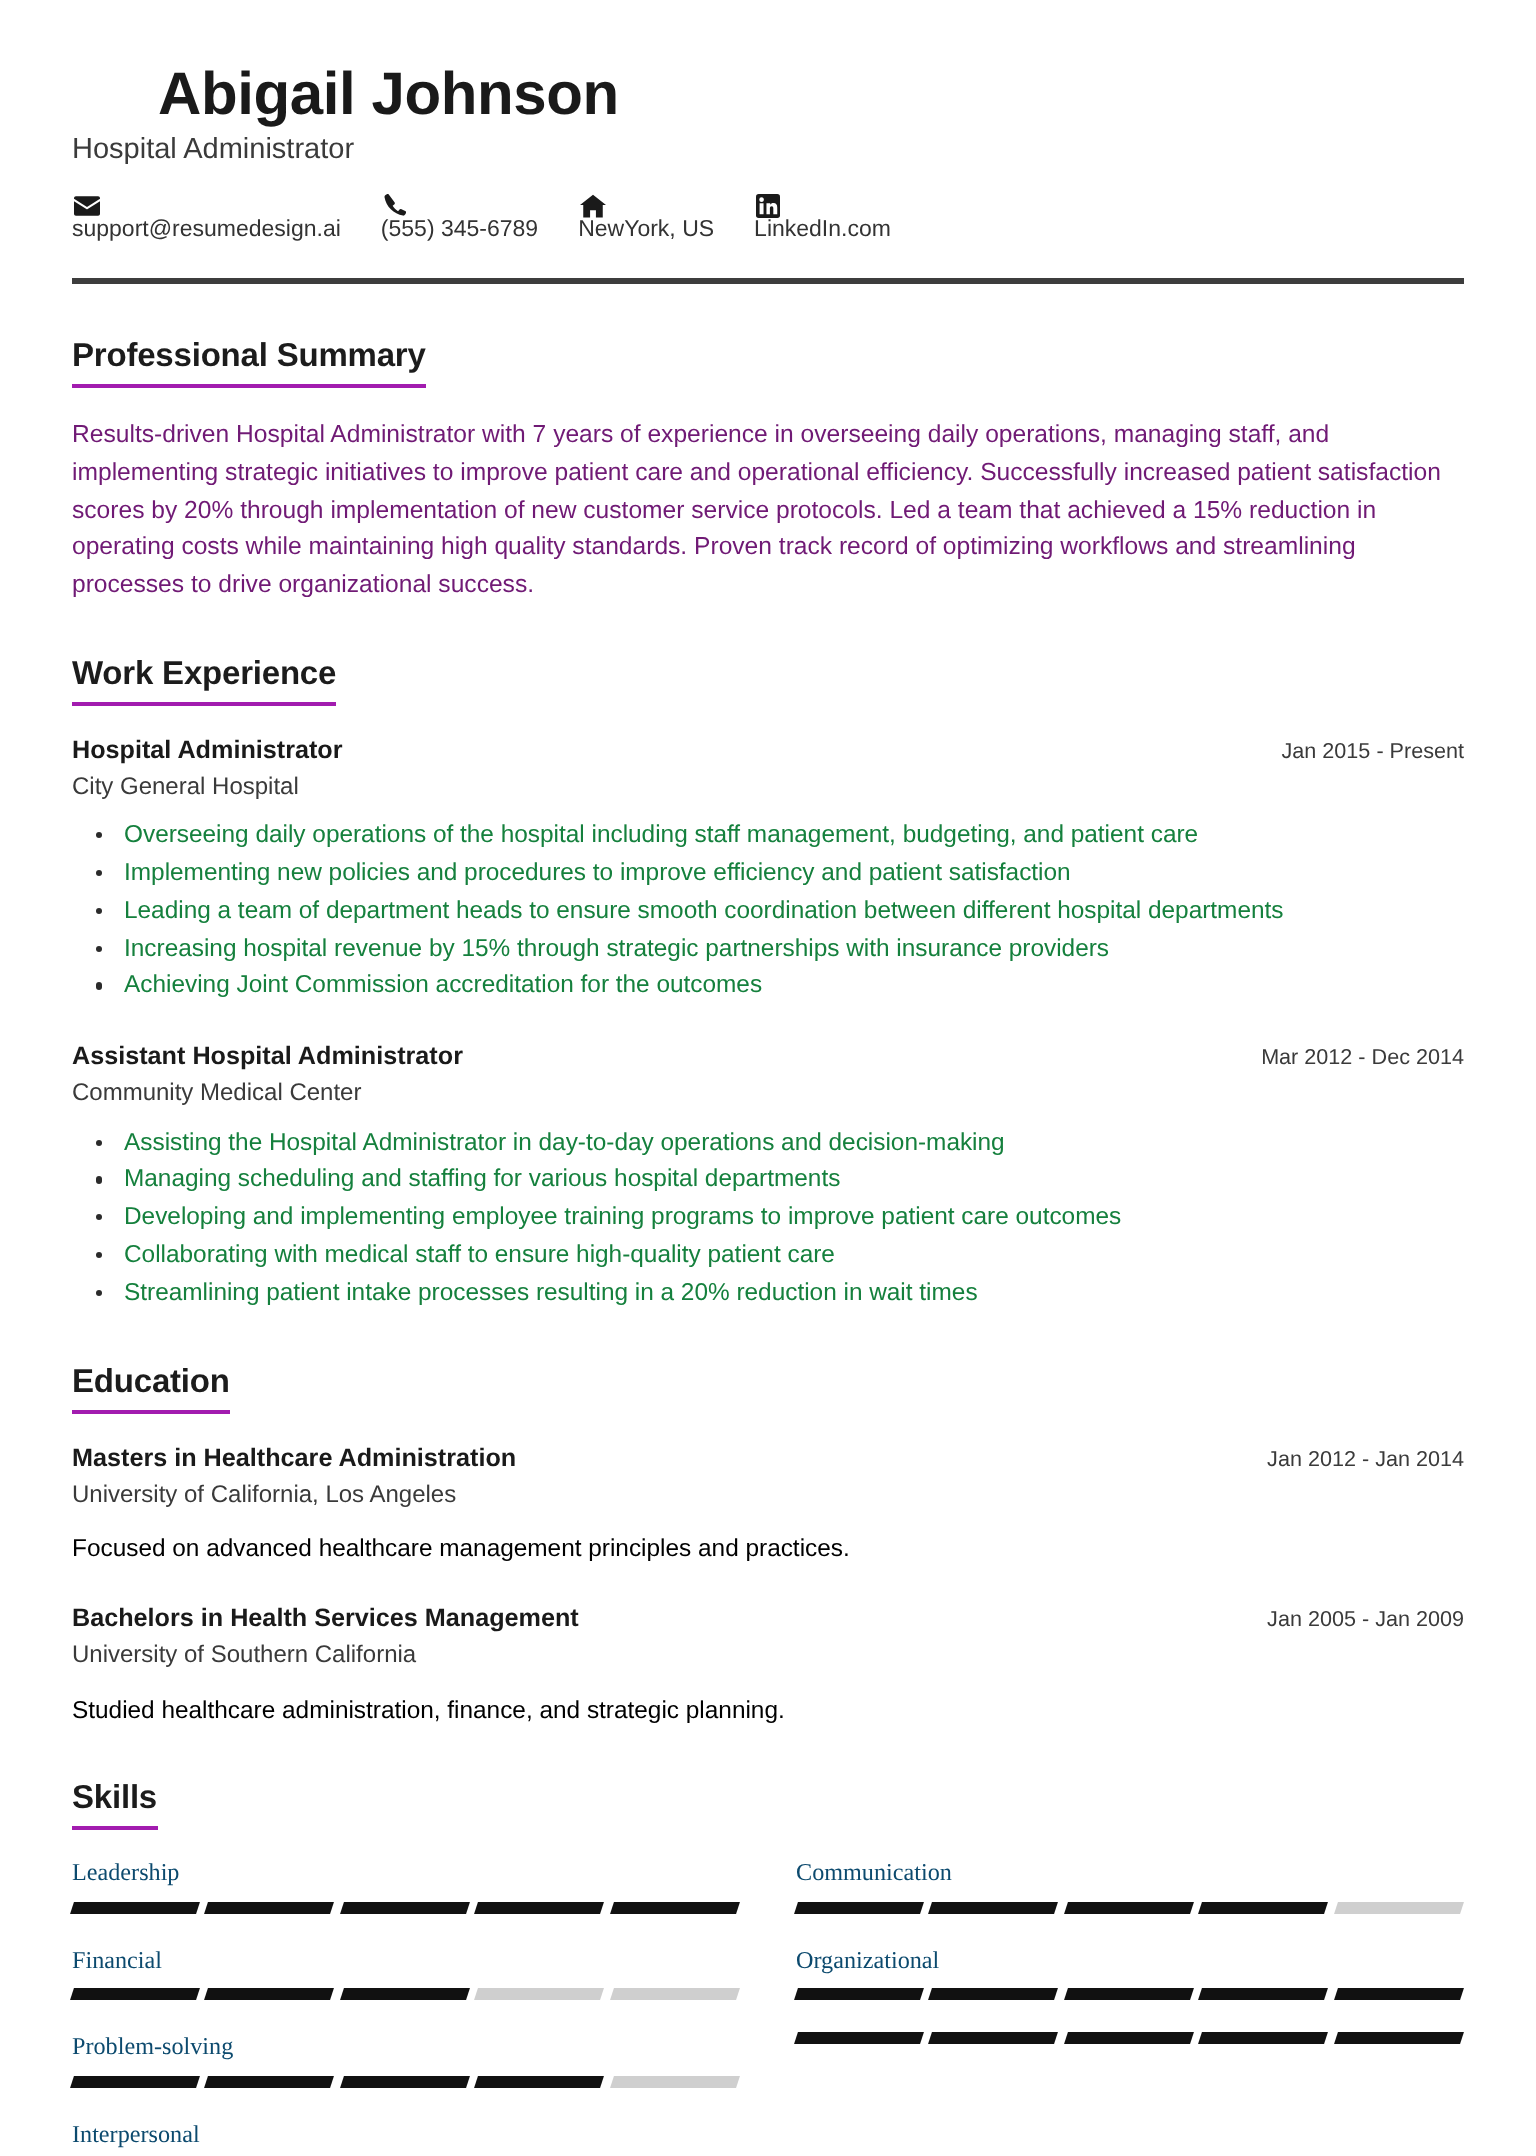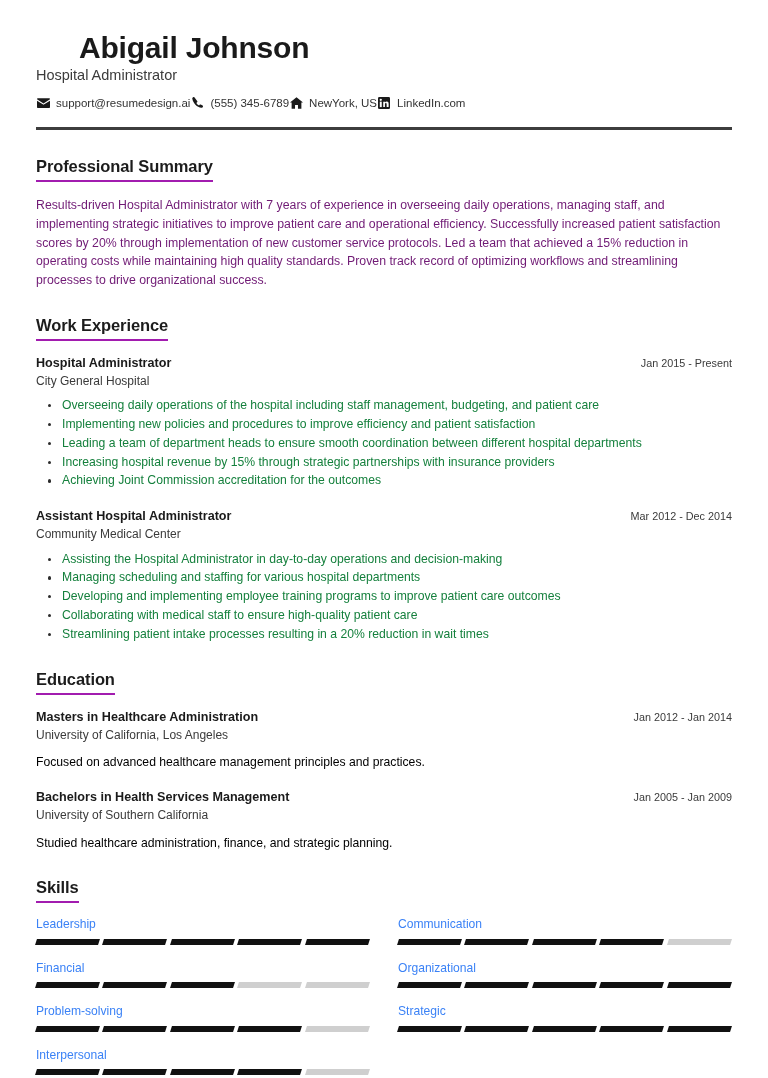--- a/index.html
+++ b/index.html
@@ -45,22 +45,24 @@
     display: flex;
     align-items: center;
     flex-wrap: wrap;
     gap: 0;
     font-size: 11.5px;
     color: #333333;
   }
 
   .contact-item {
     display: inline-flex;
-    align-items: flex-end;
+    align-items: flex-start;
+    margin-right: 20px;
     white-space: nowrap;
+    flex-direction: column;
   }
 
   .contact-item .ci {
     display: inline-flex;
     align-items: center;
     justify-content: center;
     width: 14px;
     height: 13px;
     margin-right: 6px;
     color: #1a1a1a;
@@ -167,23 +169,24 @@
     display: grid;
     grid-template-columns: 1fr 1fr;
     column-gap: 28px;
     row-gap: 0;
   }
 
   .skill-item { margin-bottom: 16px; }
 
   .skill-label {
     font-size: 12.1px;
-    color: #3b82f6;
+    color: #0c4a6e;
     margin-bottom: 7px;
     line-height: 1.2;
+    font-family: Liberation Serif, serif;
   }
 
   .skill-bar {
     display: flex;
     gap: 4px;
     height: 6px;
     width: 333px;
     max-width: 100%;
   }
 
@@ -359,21 +362,20 @@
           <div class="skill-label">Problem-solving</div>
           <div class="skill-bar">
             <span class="seg on"></span>
             <span class="seg on"></span>
             <span class="seg on"></span>
             <span class="seg on"></span>
             <span class="seg"></span>
           </div>
         </div>
         <div class="skill-item">
-          <div class="skill-label">Strategic</div>
           <div class="skill-bar">
             <span class="seg on"></span>
             <span class="seg on"></span>
             <span class="seg on"></span>
             <span class="seg on"></span>
             <span class="seg on"></span>
           </div>
         </div>
         <div class="skill-item">
           <div class="skill-label">Interpersonal</div>

